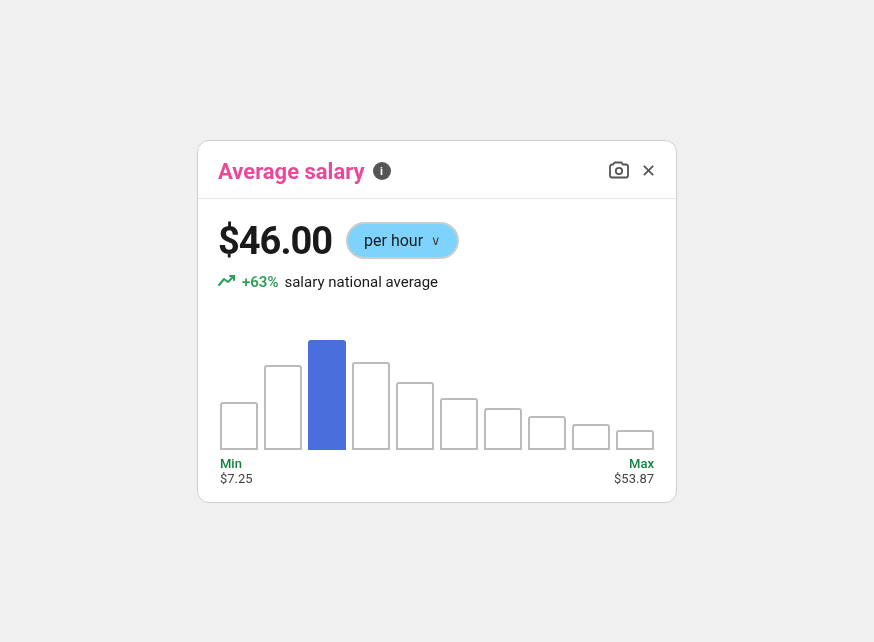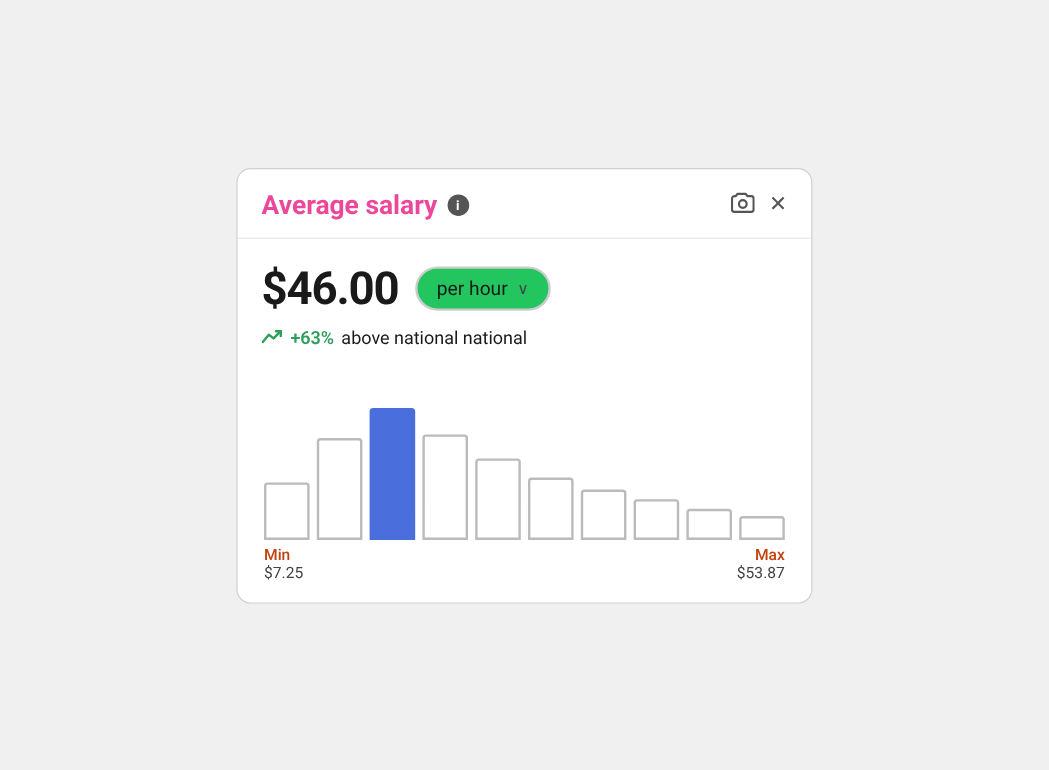--- a/index.html
+++ b/index.html
@@ -77,21 +77,21 @@
     }
     .period-select {
       display: flex;
       align-items: center;
       border: 2px solid #ccc;
       border-radius: 24px;
       padding: 7px 16px;
       font-size: 16px;
       color: #1a1a1a;
       cursor: pointer;
-      background: #22c55e;
+      background: #7dd3fc;
       gap: 8px;
       user-select: none;
     }
     .period-select .chevron {
       font-size: 13px;
       color: #444;
     }
     .above-average {
       display: flex;
       align-items: center;
@@ -130,21 +130,21 @@
       border-color: #4a6fdc;
     }
     .chart-labels {
       display: flex;
       justify-content: space-between;
       margin-top: 6px;
       padding: 0 2px;
     }
     .chart-label {
       font-size: 13px;
-      color: #c2410c;
+      color: #15803d;
       font-weight: 500;
     }
     .chart-sublabel {
       font-size: 13px;
       color: #444;
     }
     .chart-label-group {
       display: flex;
       flex-direction: column;
     }
@@ -180,21 +180,21 @@
       </div>
     </div>
     <div class="above-average">
       <span class="trend-icon">
         <svg width="18" height="14" viewBox="0 0 18 14" fill="none" stroke="#2e9e5b" stroke-width="2" stroke-linecap="round" stroke-linejoin="round">
           <polyline points="1,11 6,5 10,8 16,2"></polyline>
           <polyline points="12,2 16,2 16,6"></polyline>
         </svg>
       </span>
       <span class="above-pct">+63%</span>
-      <span>above national national</span>
+      <span>salary national average</span>
     </div>
     <div class="chart-area">
       <div class="bars-container" id="bars-container">
       <div class="bar" style="height: 48px;"></div>
           <div class="bar" style="height: 85px;"></div>
           <div class="bar active" style="height: 110px;"></div>
           <div class="bar" style="height: 88px;"></div>
           <div class="bar" style="height: 68px;"></div>
           <div class="bar" style="height: 52px;"></div>
           <div class="bar" style="height: 42px;"></div>

